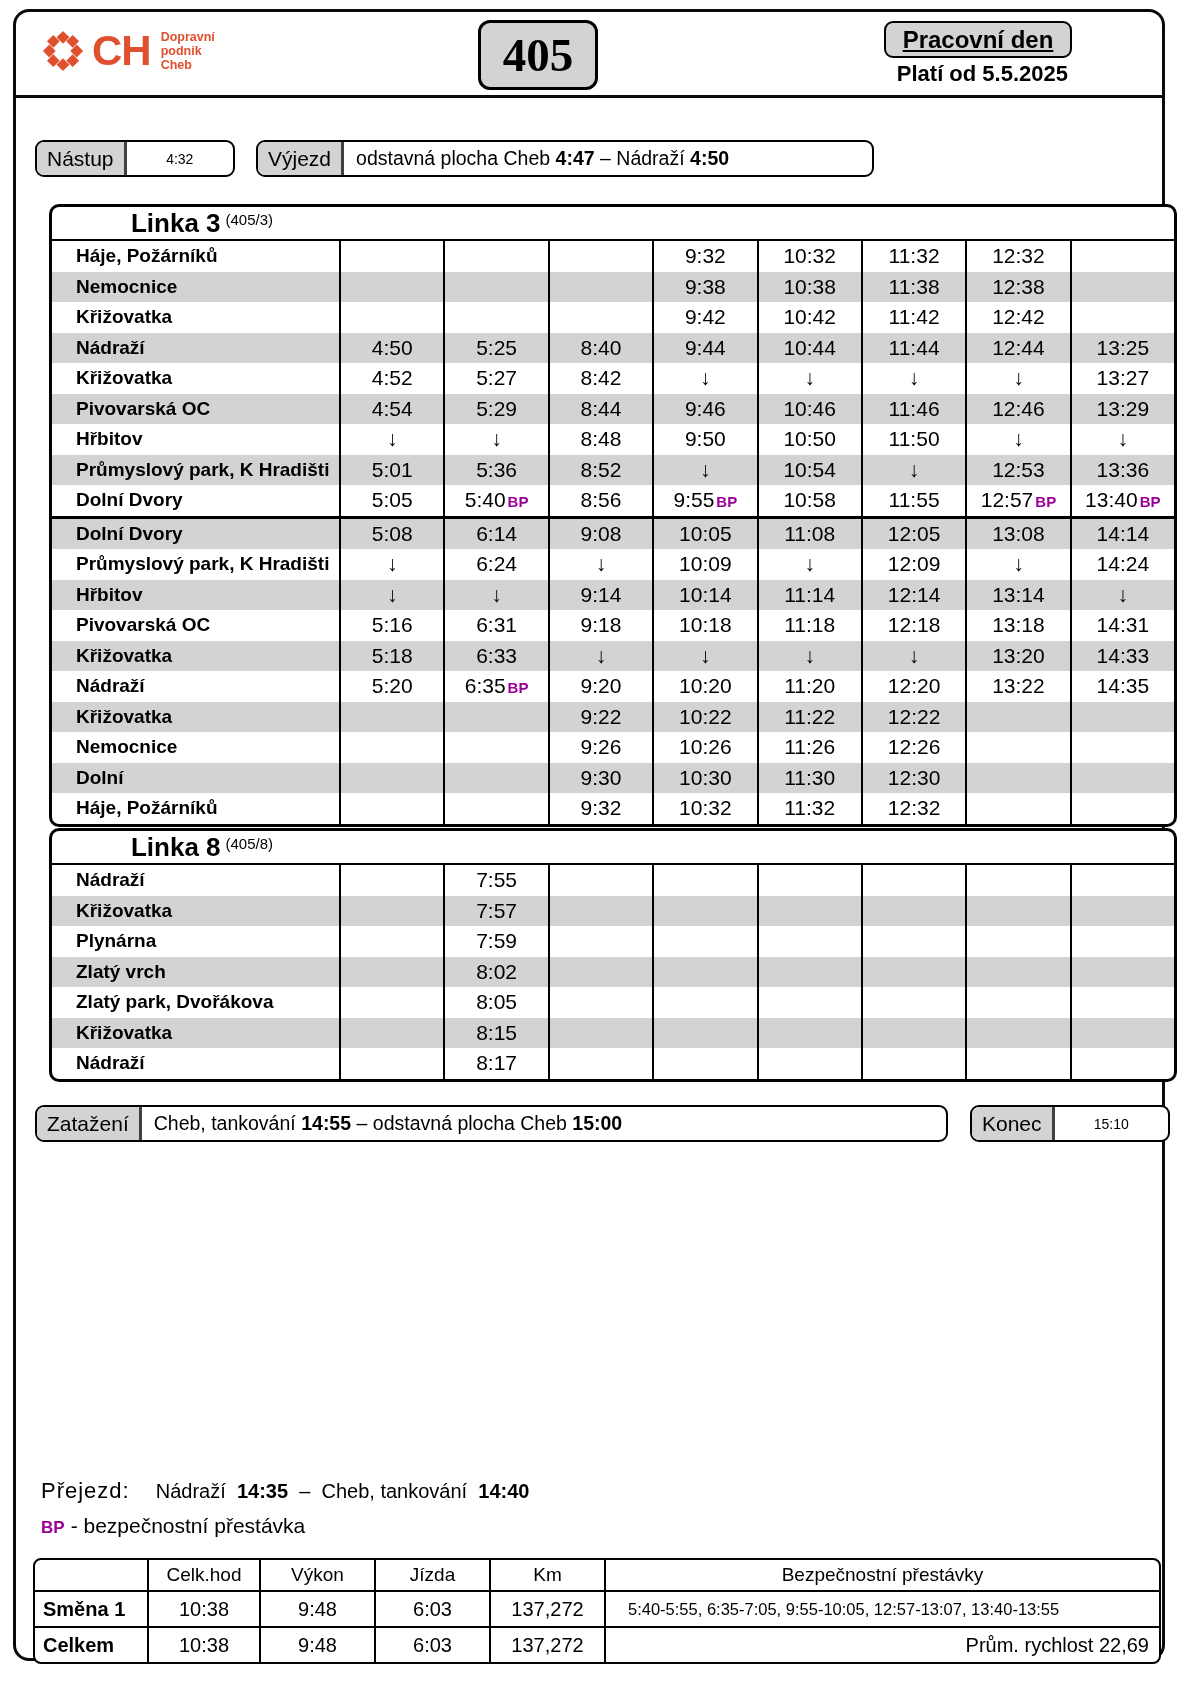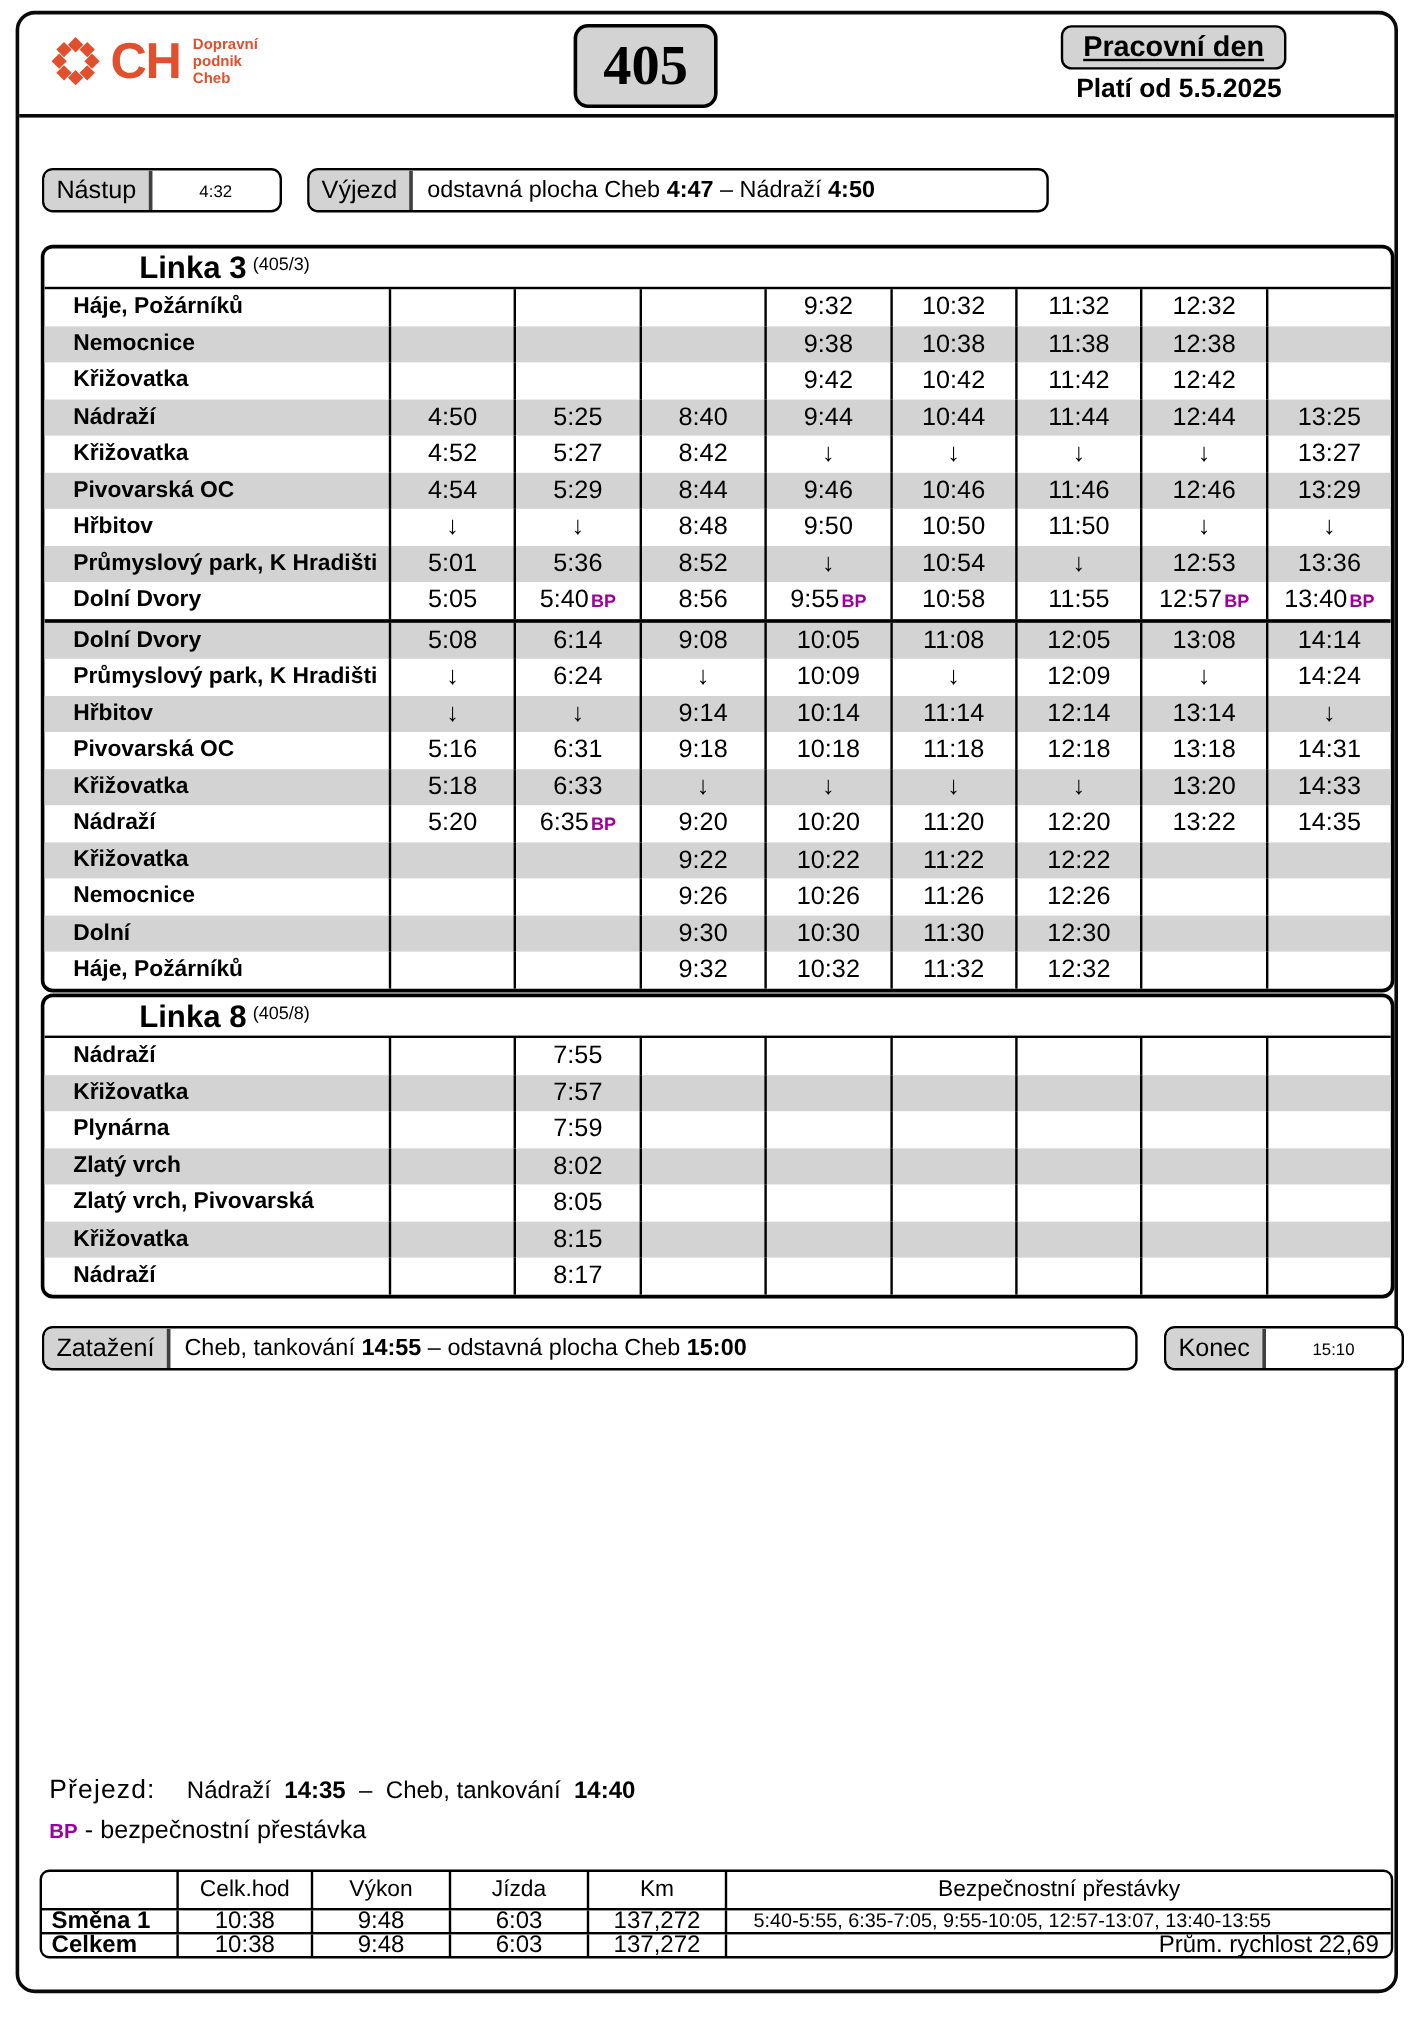--- a/index.html
+++ b/index.html
@@ -30,21 +30,21 @@
   .label-box{position:absolute;height:33px;border:2.5px solid #000;border-radius:9px;
     overflow:hidden;background:#fff;display:flex;align-items:stretch;}
   .label-box .lbl{background:var(--shade,#D3D3D3);border-right:3px solid #404040;
     display:flex;align-items:center;justify-content:center;padding:12px 10px;font-size:21px;white-space:nowrap;}
   .label-box .val{display:flex;align-items:center;padding:0 12px;font-size:19.5px;white-space:nowrap;}
   .label-box .val.center{justify-content:center;flex:1;font-size:14px;font-weight:normal;padding:0 6px;text-align:center;}
   .seg{margin-right:0.28em;}
   .seg.b{font-weight:bold;}
 
   
-  .tt-table{position:absolute;left:34px;width:1128px;border:3px solid #000;border-radius:10px;
+  .tt-table{position:absolute;left:49px;width:1128px;border:3px solid #000;border-radius:10px;
     overflow:hidden;background:#fff;box-sizing:border-box;}
   .tt-title{height:32px;line-height:32px;border-bottom:2.5px solid #000;display:flex;}
   .tt-title-inner{width:300px;display:flex;justify-content:center;align-items:baseline;gap:5px;}
   .tt-title-name{font-size:26px;font-weight:bold;line-height:32px;}
   .tt-title-sub{font-size:15px;position:relative;top:-7px;}
   .tt-row{display:grid;grid-template-columns:287px repeat(8,1fr);height:30.5px;line-height:30.5px;}
   .tt-row.shade{background:var(--shade,#D3D3D3);}
   .tt-row.section{border-top:3px solid #000;}
   .tt-stop{font-weight:bold;font-size:19px;padding-left:24px;text-align:left;overflow:hidden;white-space:nowrap;}
   .tt-cell{border-left:2px solid #000;text-align:center;font-size:21px;overflow:hidden;}
@@ -59,21 +59,21 @@
 
   
   .sum-table{position:absolute;left:33px;top:1558px;width:1128px;border:2.5px solid #000;
     border-radius:8px;overflow:hidden;background:#fff;box-sizing:border-box;}
   .sum-row{display:grid;grid-template-columns:112px 112px 115px 115px 115px 1fr;}
   .sum-row>div{border-left:2px solid #000;display:flex;align-items:center;justify-content:center;
     font-size:20px;overflow:hidden;white-space:nowrap;}
   .sum-row>div:first-child{border-left:none;}
   .sum-head{height:30px;border-bottom:2px solid #000;}
   .sum-head>div{font-size:19px;}
-  .sum-data{height:18px;}
+  .sum-data{height:34px;}
   .sum-data.second{border-top:2px solid #000;}
   .sum-label{justify-content:flex-start !important;padding-left:8px;font-weight:bold;}
   .sum-breaks{justify-content:flex-start !important;padding-left:22px;font-size:16.5px !important;}
   .sum-note{justify-content:flex-end !important;padding-right:10px;}
 </style>
 </head>
 <body>
 
 <div class="page">
   <div class="outer">
@@ -386,21 +386,21 @@
           <div class="tt-cell"></div>
           <div class="tt-cell">8:02</div>
           <div class="tt-cell"></div>
           <div class="tt-cell"></div>
           <div class="tt-cell"></div>
           <div class="tt-cell"></div>
           <div class="tt-cell"></div>
           <div class="tt-cell"></div>
         </div>
         <div class="tt-row">
-          <div class="tt-stop">Zlatý vrch, Pivovarská</div>
+          <div class="tt-stop">Zlatý park, Dvořákova</div>
           <div class="tt-cell"></div>
           <div class="tt-cell">8:05</div>
           <div class="tt-cell"></div>
           <div class="tt-cell"></div>
           <div class="tt-cell"></div>
           <div class="tt-cell"></div>
           <div class="tt-cell"></div>
           <div class="tt-cell"></div>
         </div>
         <div class="tt-row shade">

